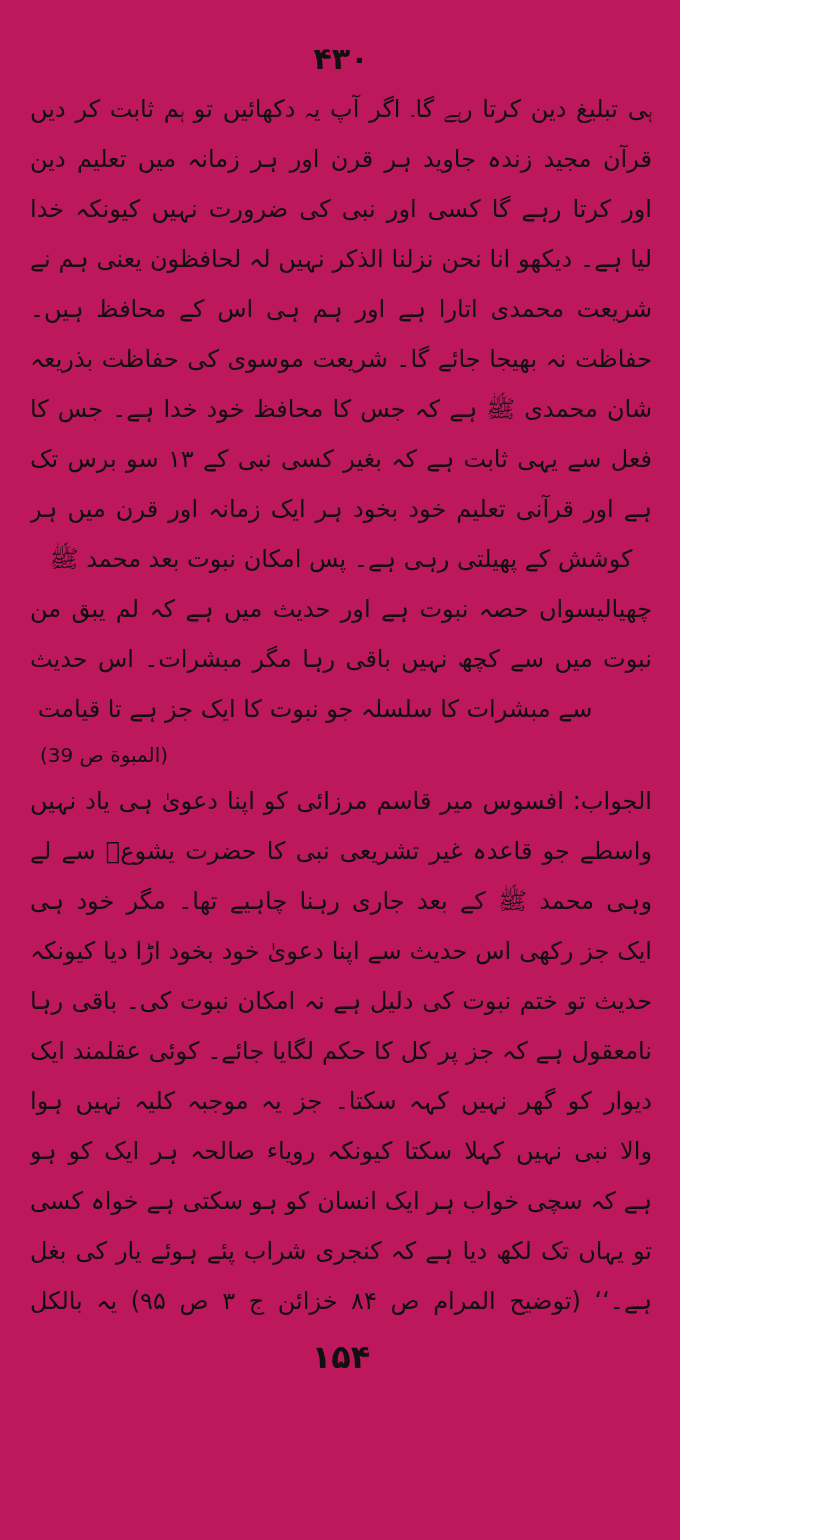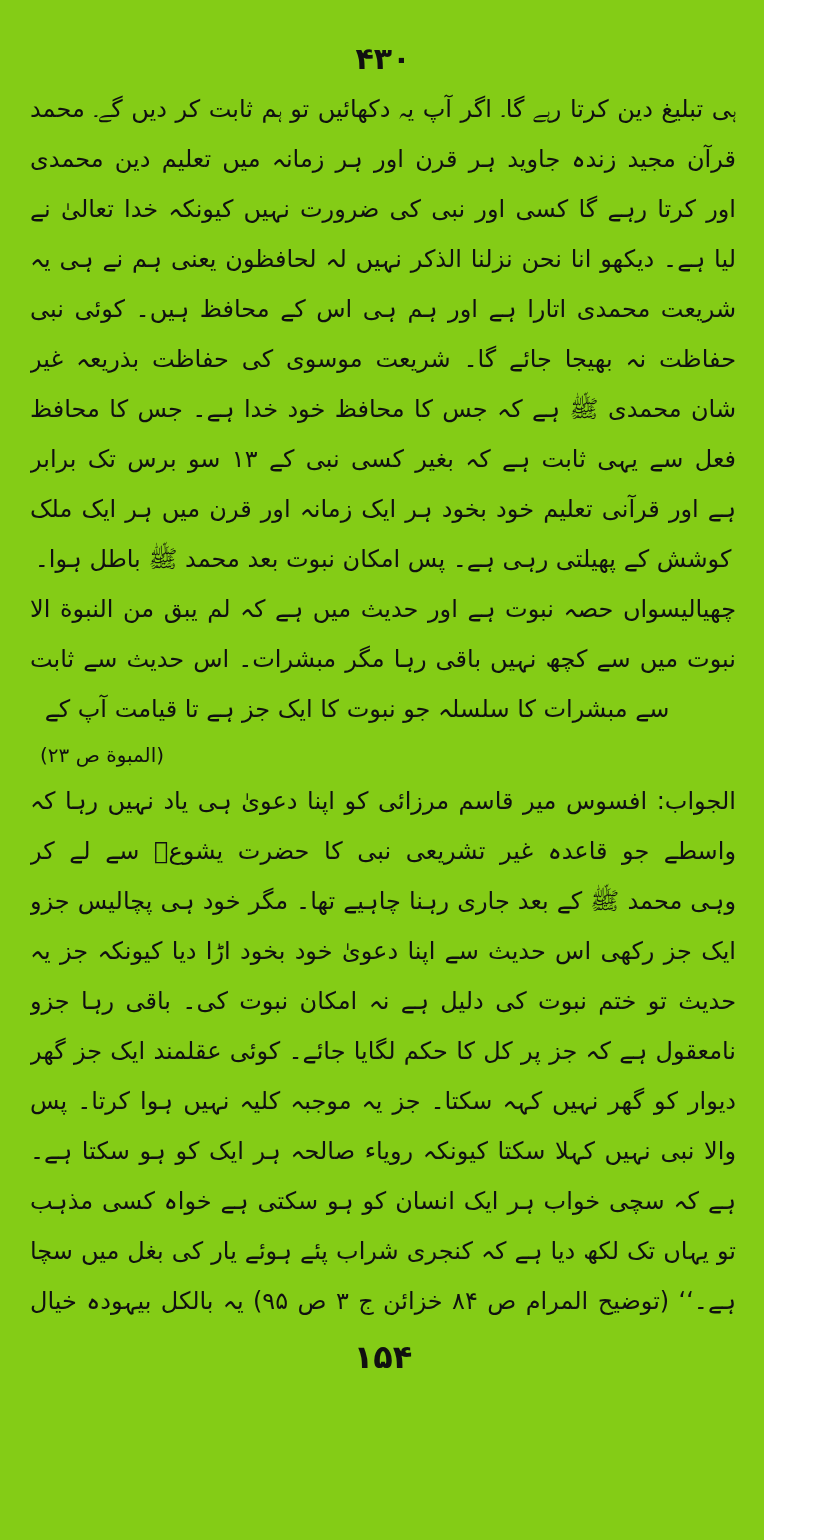--- a/index.html
+++ b/index.html
@@ -7,24 +7,24 @@
     padding: 0;
     background: #ffffff;
     width: 840px;
     height: 1540px;
     overflow: hidden;
     font-family: "DejaVu Sans", sans-serif;
     color: #101010;
   }
   .page {
     box-sizing: border-box;
-    width: 764px;
+    width: 680px;
     height: 1540px;
     padding: 34px 28px 0 30px;
-    background: #84cc16;
+    background: #be185d;
   }
   .pagenum {
     text-align: center;
     font-weight: bold;
     direction: rtl;
     font-size: 30px;
     height: 50px;
     line-height: 50px;
     letter-spacing: 3px;
   }
@@ -87,21 +87,21 @@
     <div class="tl end">کوشش کے پھیلتی رہی ہے۔ پس امکان نبوت بعد محمد ﷺ باطل ہوا۔</div>
   </div>
 
 
   <div class="para">
     <div class="tl j">چھیالیسواں حصہ نبوت ہے اور حدیث میں ہے کہ لم یبق من النبوة الا المبشرات یعنی</div>
     <div class="tl j">نبوت میں سے کچھ نہیں باقی رہا مگر مبشرات۔ اس حدیث سے ثابت ہوا کہ نبوت میں</div>
     <div class="tl end q-end">سے مبشرات کا سلسلہ جو نبوت کا ایک جز ہے تا قیامت آپ کے بعد ہی باقی ہے۔‘‘</div>
   </div>
 
-  <div class="citation">(المبوة ص ۲۳)</div>
+  <div class="citation">(المبوة ص 39)</div>
 
   <div class="para">
     <div class="tl j">الجواب: افسوس میر قاسم مرزائی کو اپنا دعویٰ ہی یاد نہیں رہا کہ موسیٰؑ کی مماثلت تامہ کے</div>
     <div class="tl j">واسطے جو قاعدہ غیر تشریعی نبی کا حضرت یشوعؑ سے لے کر حضرت یحییٰؑ تک و جاری تھا</div>
     <div class="tl j">وہی محمد ﷺ کے بعد جاری رہنا چاہیے تھا۔ مگر خود ہی پچالیس جزو کا عدم وجود مان گئے اور</div>
     <div class="tl j">ایک جز رکھی اس حدیث سے اپنا دعویٰ خود بخود اڑا دیا کیونکہ جز یہ موجبہ کلیہ نہیں ہوتا۔ یہ</div>
     <div class="tl j">حدیث تو ختم نبوت کی دلیل ہے نہ امکان نبوت کی۔ باقی رہا جزو نبوت تو یہ بالکل ہی</div>
     <div class="tl j">نامعقول ہے کہ جز پر کل کا حکم لگایا جائے۔ کوئی عقلمند ایک جز گھر کو یعنی دروازہ یا شہتیر یا</div>
     <div class="tl j">دیوار کو گھر نہیں کہہ سکتا۔ جز یہ موجبہ کلیہ نہیں ہوا کرتا۔ پس ہر ایک شخص رویاء صالحہ دیکھنے</div>
     <div class="tl j">والا نبی نہیں کہلا سکتا کیونکہ رویاء صالحہ ہر ایک کو ہو سکتا ہے۔ چنانچہ اس پر ہر ایک کا اتفاق</div>

